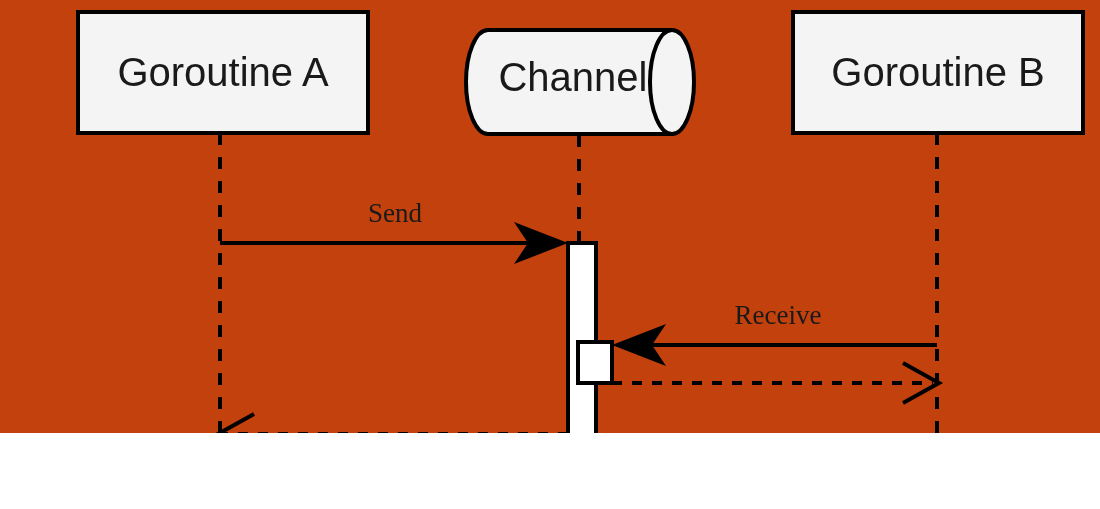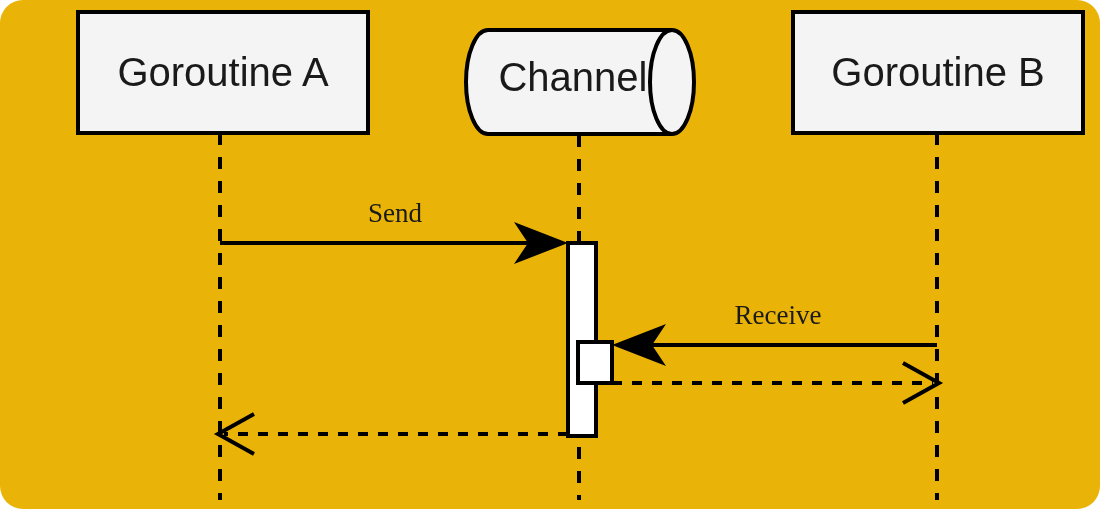--- a/index.html
+++ b/index.html
@@ -3,25 +3,24 @@
 <meta charset="utf-8">
 <style>
   html, body {
     margin: 0;
     padding: 0;
     background: #ffffff;
   }
   #diagram-root {
     position: relative;
     width: 1100px;
-    height: 509px;
-    background: #eab308;
+    height: 433px;
+    background: #c2410c;
     overflow: hidden;
     font-family: "Liberation Sans", sans-serif;
-    border-radius: 23px;
   }
   svg#sequence-diagram {
     display: block;
     width: 1100px;
     height: 509px;
   }
   .participant-box {
     fill: #f4f4f4;
     stroke: #000000;
     stroke-width: 4;

